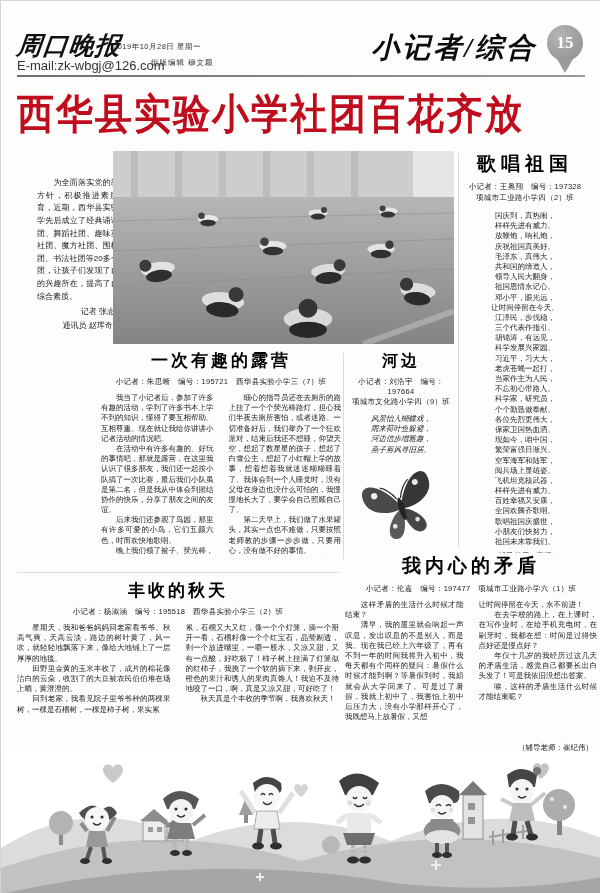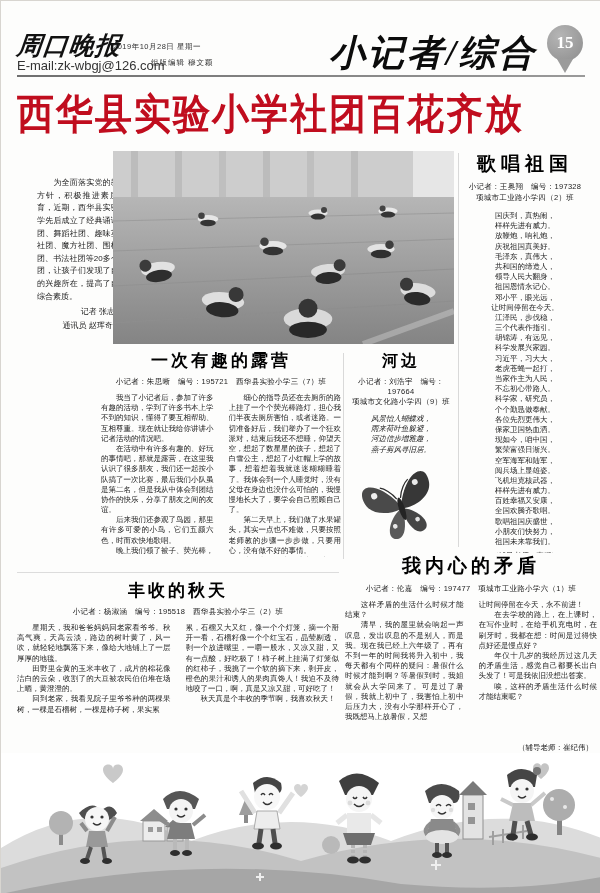--- a/index.html
+++ b/index.html
@@ -8,21 +8,21 @@
     background:#fdfdfc;border:1px solid #d8d5d0;overflow:hidden;
     font-family:"Liberation Sans","DejaVu Sans",sans-serif;color:#1c1c1c;
   }
   
   .masthead{position:absolute;left:16px;top:28px;font-family:"Liberation Serif","DejaVu Serif",serif;
     font-size:25px;font-weight:bold;font-style:italic;letter-spacing:1px;color:#111;transform:skewX(-6deg);}
   .hdr-date{position:absolute;left:112px;top:41px;font-size:7.5px;color:#333;letter-spacing:.5px;}
   .hdr-email{position:absolute;left:16px;top:57px;font-size:13px;color:#333;}
   .hdr-editor{position:absolute;left:150px;top:57px;font-size:7.5px;color:#333;letter-spacing:1px;}
   .section-title{position:absolute;right:64px;top:28px;font-family:"Liberation Serif","DejaVu Serif",serif;
-    font-size:36px;font-weight:bold;font-style:italic;letter-spacing:3px;color:#0c0c0c;}
+    font-size:28px;font-weight:bold;font-style:italic;letter-spacing:3px;color:#0c0c0c;}
   .badge{position:absolute;right:18px;top:24px;width:36px;height:36px;border-radius:50%;
     background:radial-gradient(circle at 35% 30%, #b5b5b5, #8d8d8d);display:flex;align-items:center;justify-content:center;}
   .badge span{color:#fff;font-size:17px;font-weight:bold;font-family:"Liberation Serif",serif;}
   .badge-tail{position:absolute;right:28px;top:58px;width:0;height:0;
     border-left:8px solid transparent;border-right:8px solid transparent;border-top:14px solid #9b9b9b;}
   .header-rule{position:absolute;left:16px;right:16px;top:74px;height:2px;background:linear-gradient(to right,#6f6f6f,#9a9a9a);}
   
   .headline{position:absolute;left:16px;top:86px;width:568px;font-family:"Liberation Serif","DejaVu Serif",serif;
     font-size:37px;font-weight:bold;letter-spacing:2px;color:#c00d1e;white-space:nowrap;transform:scaleY(1.12);transform-origin:top left;}
   

